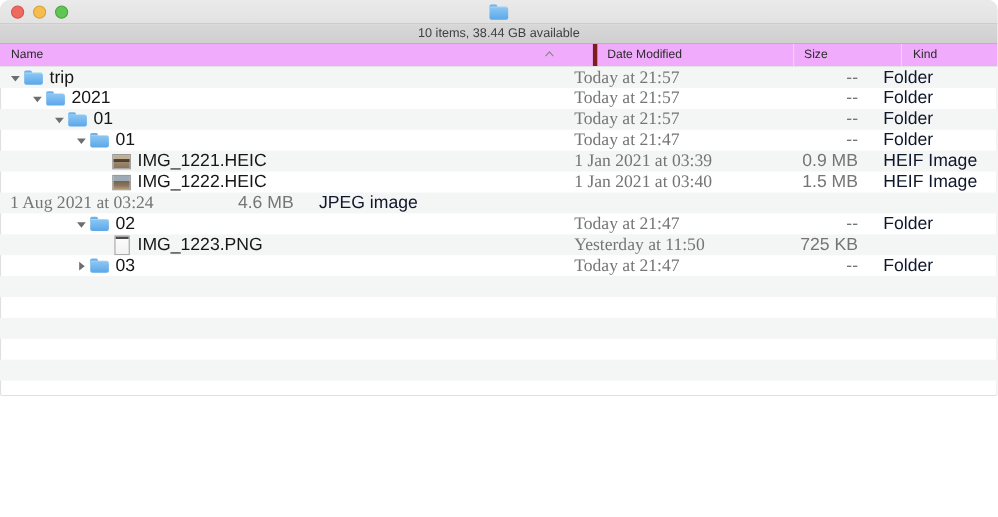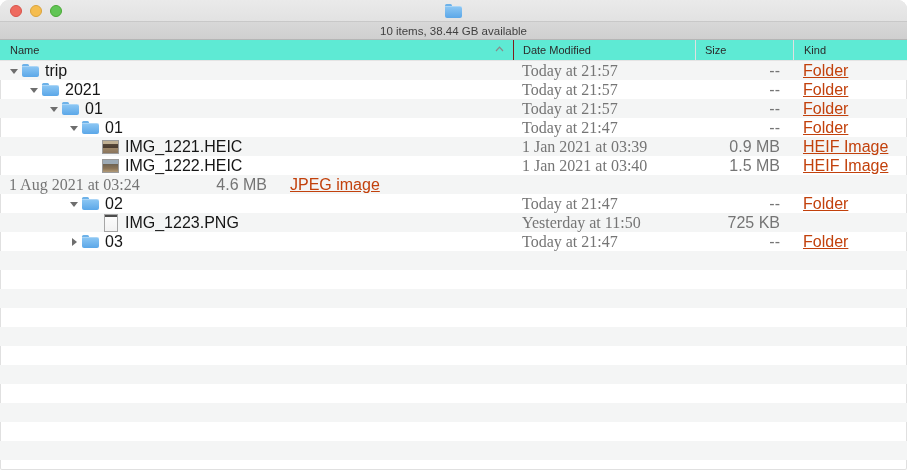--- a/index.html
+++ b/index.html
@@ -1,20 +1,20 @@
 <!DOCTYPE html>
 <html><head>
 <meta charset="utf-8">
 <style>
   * { margin:0; padding:0; box-sizing:border-box; }
   html,body { background:#ffffff; }
   body { font-family:"Liberation Sans","DejaVu Sans",sans-serif; -webkit-font-smoothing:antialiased; }
 
   .window {
-    position:relative; width:907px; height:470px;
+    position:relative; width:907px; height:360px;
     border-radius:9px 9px 2px 2px; overflow:hidden;
     background:#ffffff;
     box-shadow: inset 0 0 0 1px rgba(0,0,0,0.12);
   }
 
   
   .titlebar {
     position:relative; height:22px;
     background:linear-gradient(#eaeaea,#e2e2e2);
     border-bottom:1px solid #c8c8c8;
@@ -45,40 +45,40 @@
   
   .statusbar {
     height:18px; background:linear-gradient(#d8d8d8,#cfcfcf);
     border-bottom:1px solid #b5b5b5;
     display:flex; align-items:center; justify-content:center;
     font-size:11.5px; color:#3f3f3f;
   }
 
   
   .col-header {
-    display:flex; height:21px; background:#5eead4;
+    display:flex; height:21px; background:#f0abfc;
     border-bottom:1px solid #e4e4e4;
     font-size:11px; color:#2b2b2b;text-align:right;
   }
   .hcell { display:flex; align-items:center; position:relative; }
   .hcell.name  { width:513px; padding-left:10px; }
-  .hcell.date  { width:182px; padding-left:9px;  border-left:1px solid #7f1d1d; }
+  .hcell.date  { width:182px; padding-left:9px;  border-left:4px solid #7f1d1d;margin-left:26px; }
   .hcell.size  { width:98px;  padding-left:9px;  border-left:1px solid #e0e0e0; }
   .hcell.kind  { flex:1;      padding-left:10px; border-left:1px solid #e0e0e0; }
   .sort-caret { position:absolute; right:9px; top:6px; }
 
   
   .list { height:408px; overflow:hidden; }
   .list-row { display:flex; height:19px; font-size:16px; }
   .list-row:nth-child(odd) { background:#f4f5f5; }
   .cell { display:flex; align-items:center; height:19px; overflow:hidden; white-space:nowrap; }
   .cell.name { width:513px; color:#161616; }
   .cell.date { width:182px; padding-left:9px; color:#757575;font-family:Liberation Serif, serif; }
   .cell.size { width:98px;  padding-right:13px; color:#757575; justify-content:flex-end; }
-  .cell.kind { flex:1; padding-left:10px; color:#c2410c;text-decoration:underline; }
+  .cell.kind { flex:1; padding-left:10px; color:#0f172a; }
 
   .indent { flex:0 0 auto; height:19px; }
   .disclosure { flex:0 0 auto; width:12px; height:19px; position:relative; }
   .disclosure.expanded::after {
     content:''; position:absolute; left:2px; top:8px;
     border-left:4.5px solid transparent; border-right:4.5px solid transparent;
     border-top:5.5px solid #6e6e6e;
   }
   .disclosure.collapsed::after {
     content:''; position:absolute; left:3.5px; top:5.5px;

